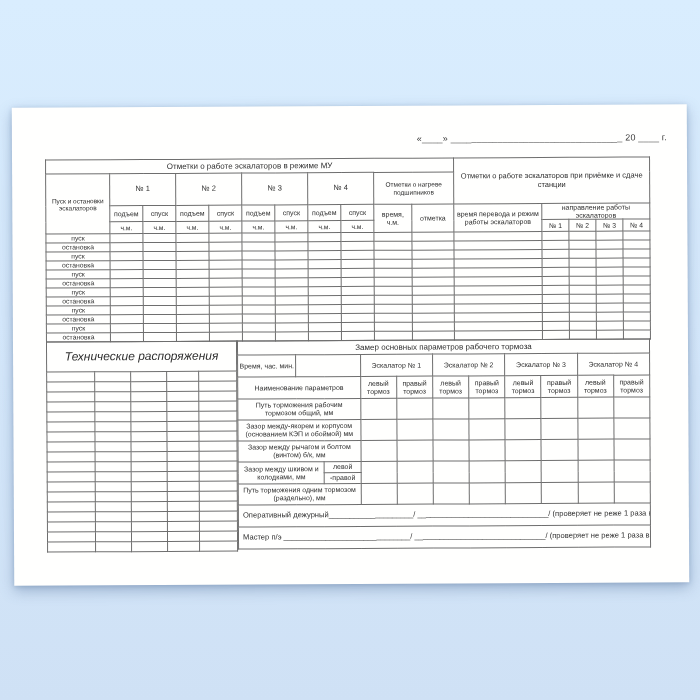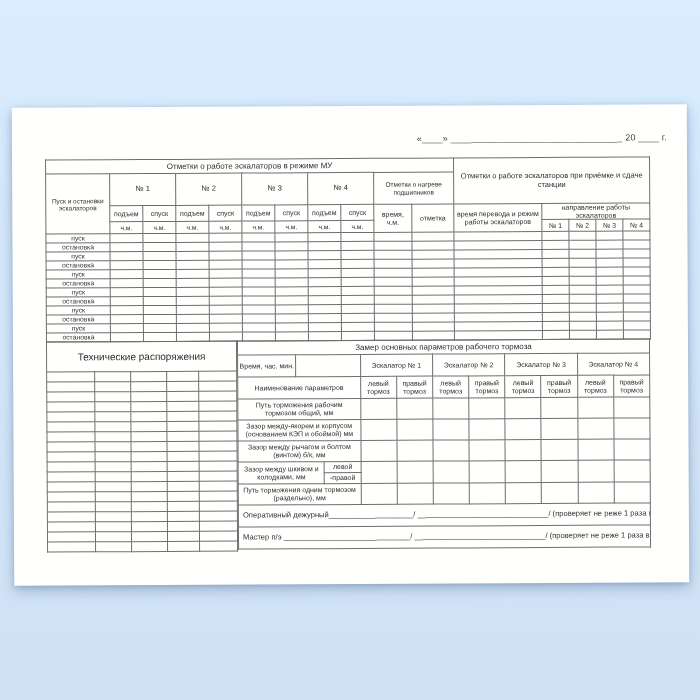--- a/index.html
+++ b/index.html
@@ -31,21 +31,21 @@
   .t1 .band{height:13px;font-size:8px;}
   .t1 .rowB td{height:31px;}
   .t1 .rowC td{height:15px;font-size:7px;}
   .t1 .rowD td{height:11px;font-size:6.8px;}
   .t1 .small{font-size:6.5px;line-height:1.08;}
   .t1 tbody td{height:8px;font-size:6.8px;}
   .t1 tbody td.rowlab{font-size:6.8px;}
   .rtitle{font-size:8px;line-height:1.25;}
   .sec2{display:flex;align-items:flex-start;margin-top:-1px;}
   .t2{width:190px;}
-  .t2 .hd{height:29px;font-size:10px;}
+  .t2 .hd{height:29px;font-size:12px;font-style:italic;}
   .t2 td{height:9px;}
   .t3{width:414px;}
   .t3 .band{height:13px;font-size:8px;}
   .t3 .rh{height:22px;}
   .t3 .lab{font-size:7px;line-height:1.12;}
   .t3 .dr td{height:20px;}
   .t3 .sub td{height:10px;}
   .t3 .sig td{height:21px;text-align:left;font-size:7.6px;padding-left:4px;white-space:nowrap;}
 </style>
 </head>

